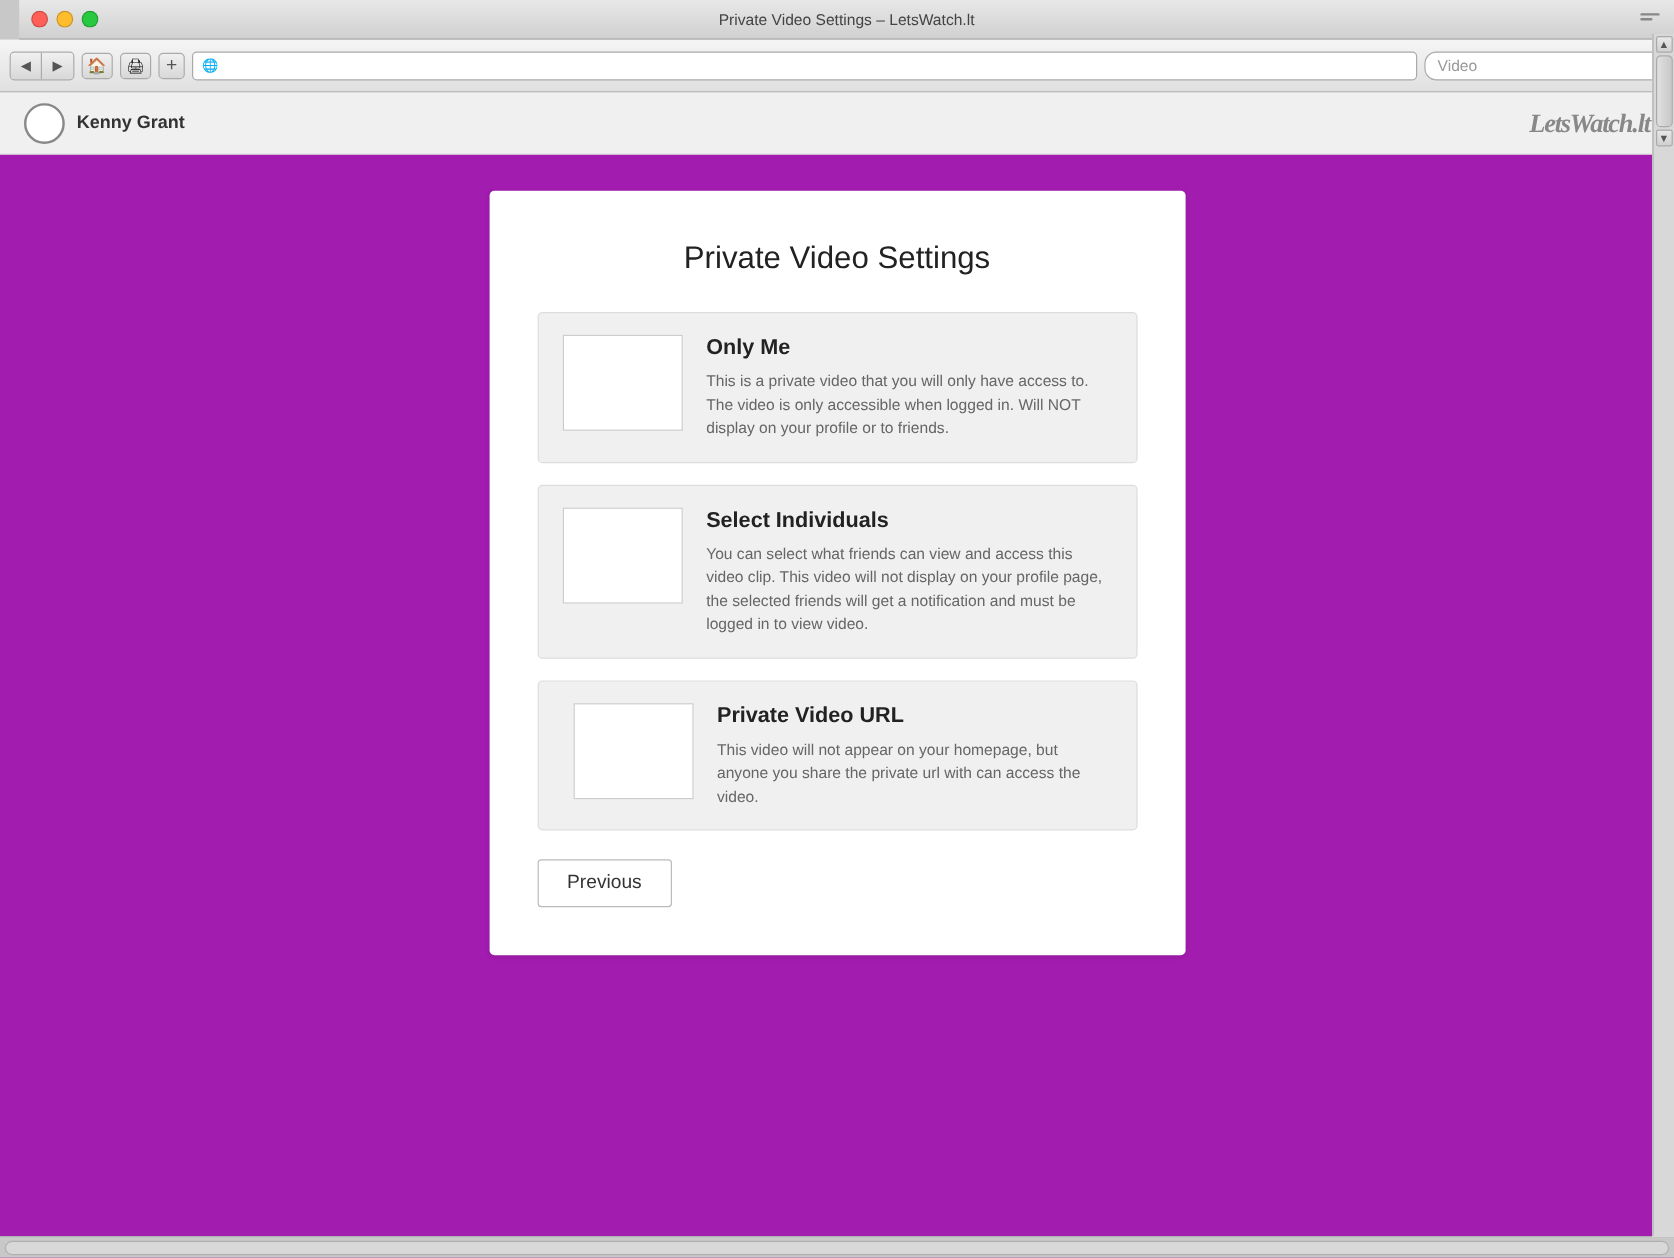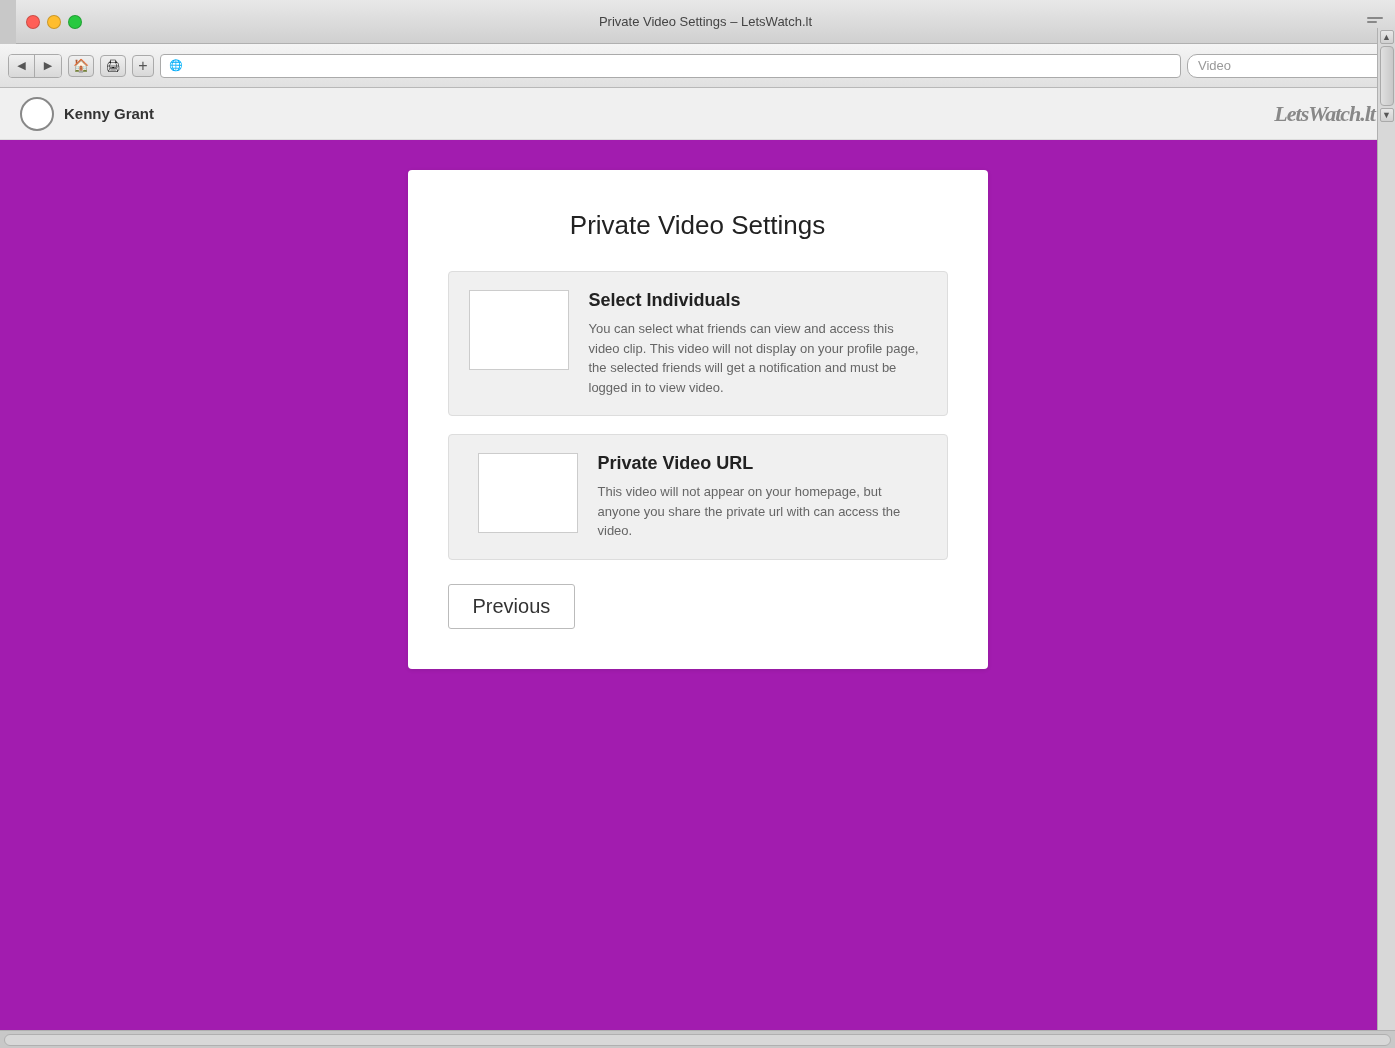--- a/index.html
+++ b/index.html
@@ -10,21 +10,21 @@
       width: 1395px;
       height: 1048px;
       overflow: hidden;
       display: flex;
       flex-direction: column;
     }
 
     
     .title-bar {
       background: linear-gradient(to bottom, #e8e8e8, #d0d0d0);
-      height: 44px;
+      height: 33px;
       display: flex;
       align-items: center;
       justify-content: center;
       position: relative;
       border-bottom: 1px solid #b0b0b0;
       flex-shrink: 0;
       margin-left: 16px;
     }
 
     .title-bar-buttons {
@@ -297,21 +297,21 @@
       line-height: 1.5;
     }
 
     .prev-button {
       display: inline-block;
       margin-top: 24px;
       padding: 10px 24px;
       background: white;
       border: 1px solid #bbb;
       border-radius: 3px;
-      font-size: 20px;
+      font-size: 16px;
       color: #333;
       cursor: pointer;
     }
 
     
     .bottom-bar {
       height: 18px;
       background: #c8c8c8;
       border-top: 1px solid #b0b0b0;
       flex-shrink: 0;
@@ -413,20 +413,27 @@
     <span class="user-name">Kenny Grant</span>
   </div>
   <div class="brand-logo">LetsWatch.lt</div>
 </div>
 
 <div class="main-content">
   <div class="settings-card">
     <h1 class="settings-title">Private Video Settings</h1>
 
     
+    <div class="option-card">
+      <div class="option-thumbnail"></div>
+      <div class="option-text">
+        <div class="option-title">Only Me</div>
+        <div class="option-description">This is a private video that you will only have access to. The video is only accessible when logged in. Will NOT display on your profile or to friends.</div>
+      </div>
+    </div>
 
     
     <div class="option-card">
       <div class="option-thumbnail"></div>
       <div class="option-text">
         <div class="option-title">Select Individuals</div>
         <div class="option-description">You can select what friends can view and access this video clip. This video will not display on your profile page, the selected  friends will get a notification and must be logged in to view video.</div>
       </div>
     </div>
 

